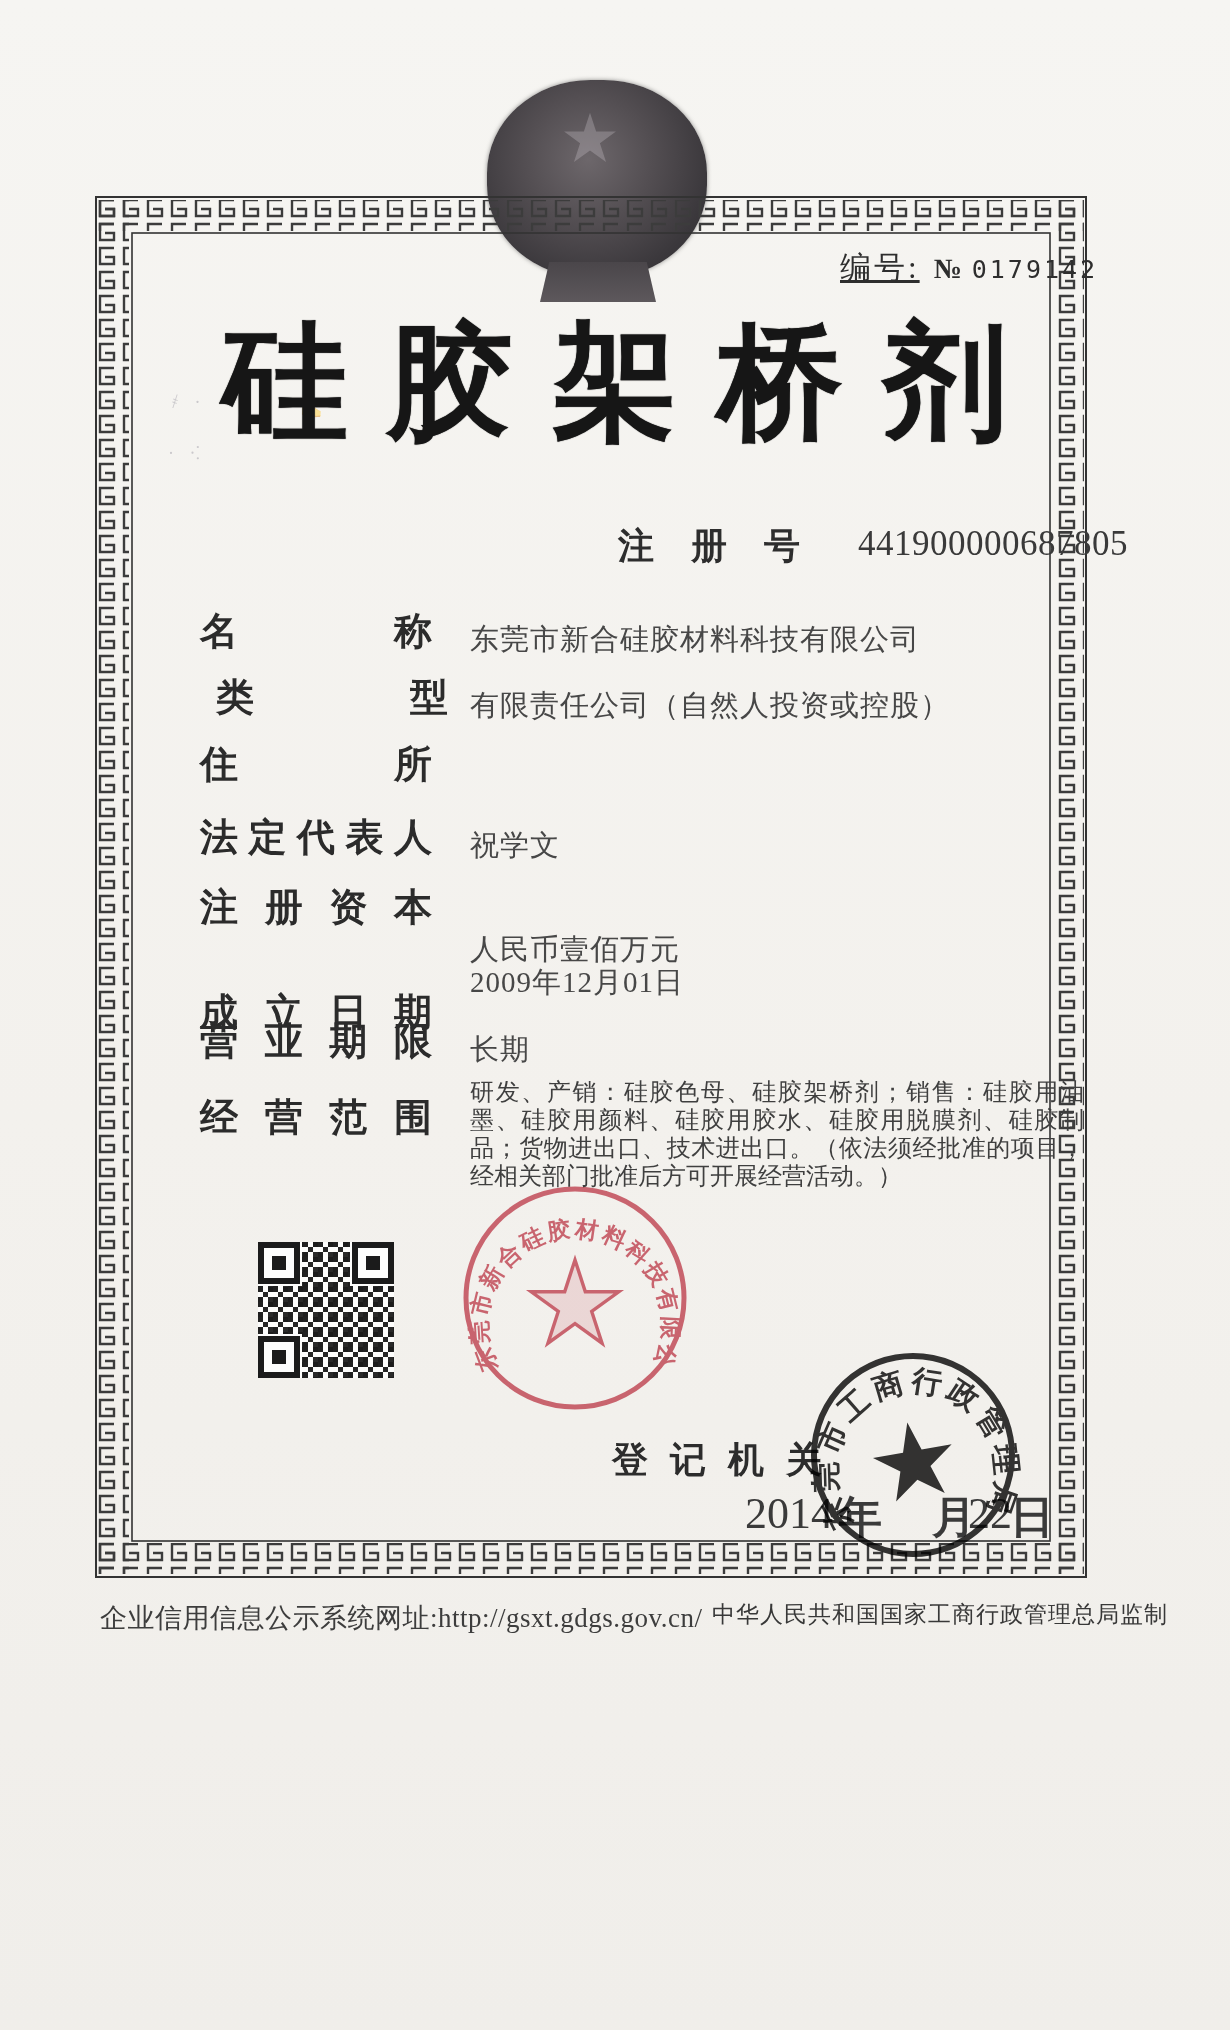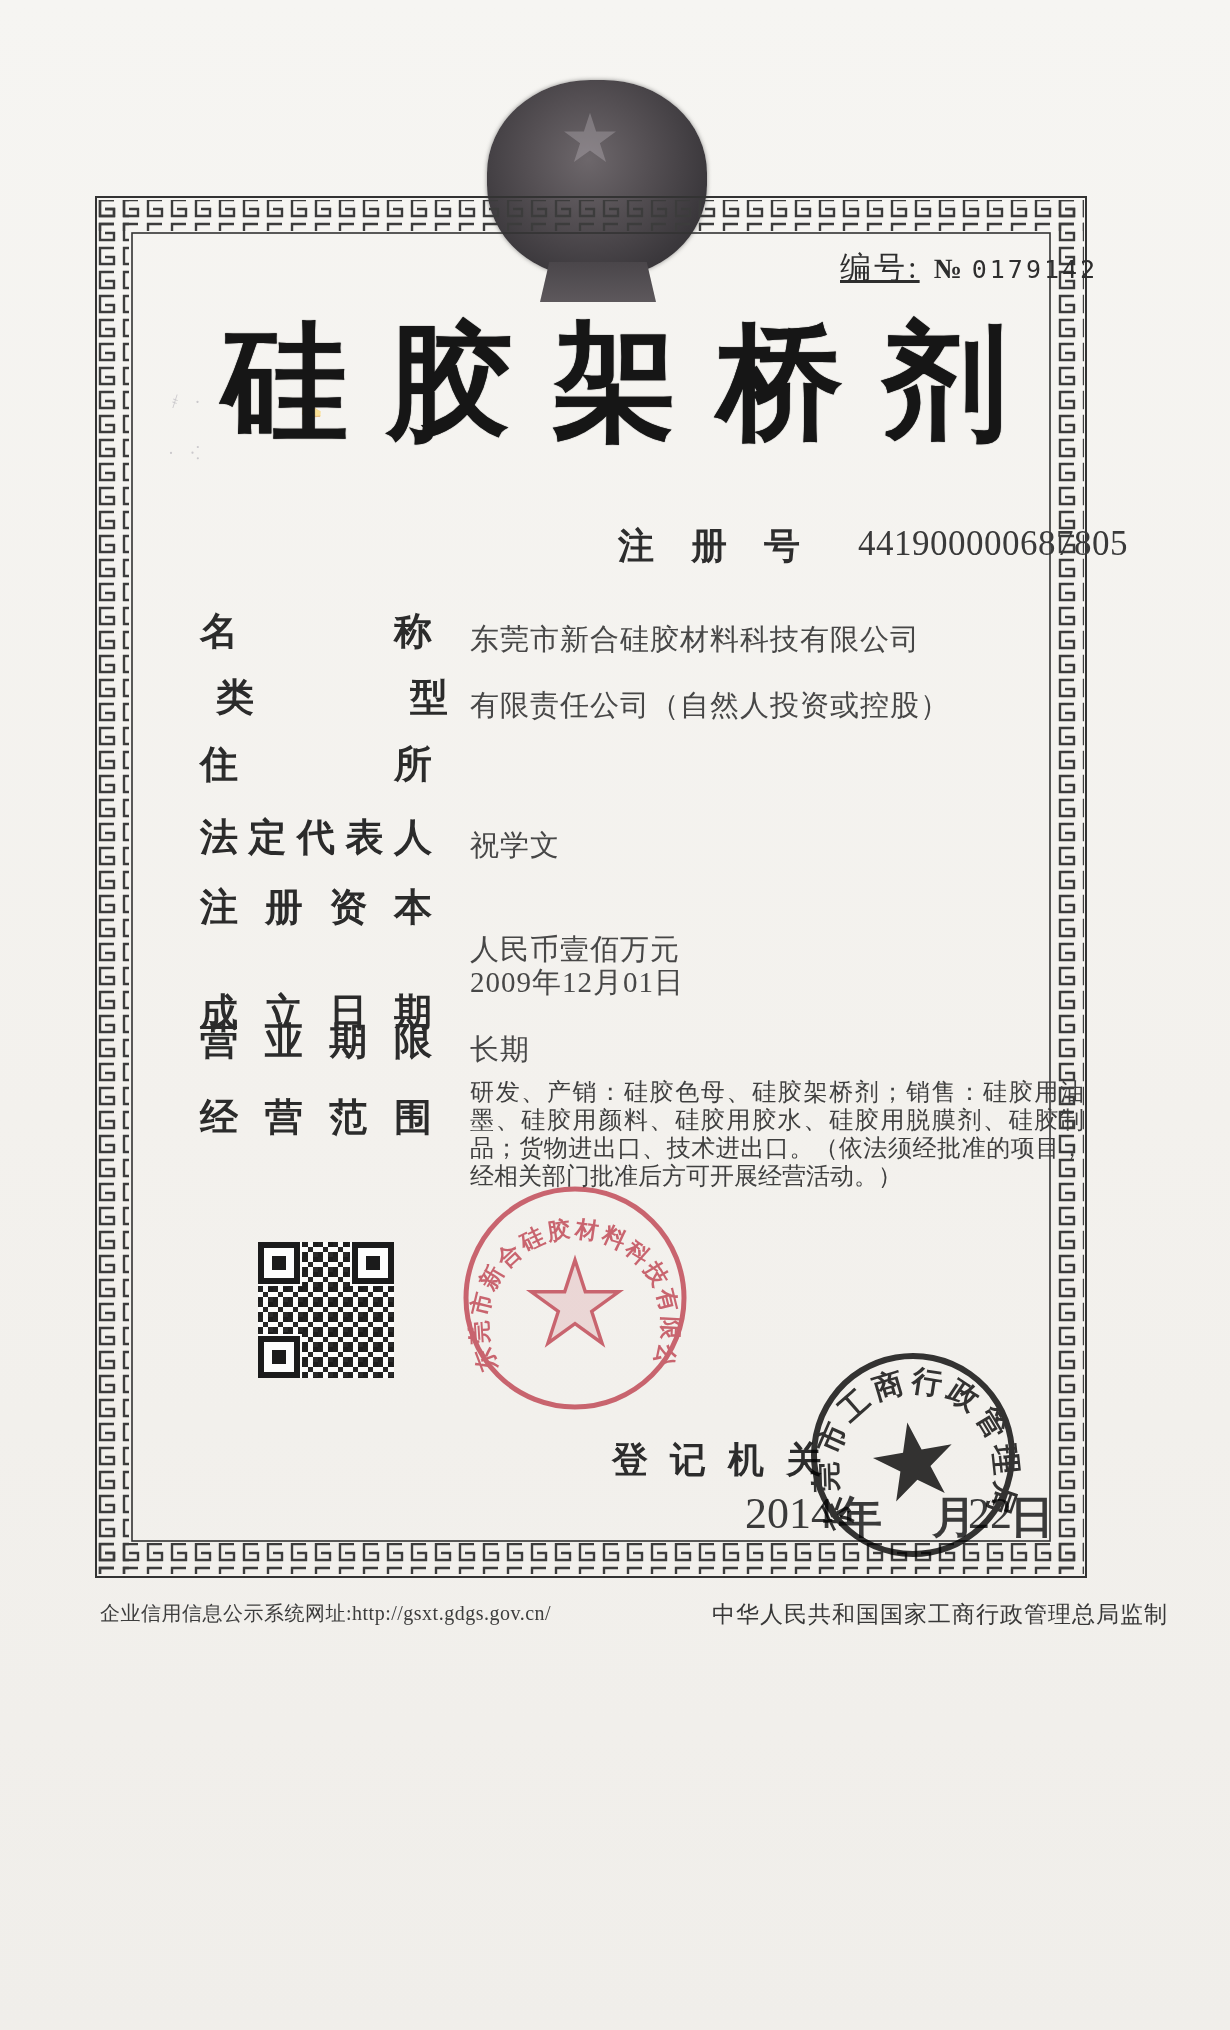--- a/index.html
+++ b/index.html
@@ -65,21 +65,21 @@
   .seal-black{position:absolute;left:798px;top:1342px;mix-blend-mode:multiply;opacity:.92;}
   
   .authority{position:absolute;left:612px;top:1436px;font-size:36px;font-weight:600;letter-spacing:22px;color:#2c2c2c;white-space:nowrap;}
   .dateline span{position:absolute;top:1488px;font-size:44px;color:#3a3a3a;white-space:nowrap;}
   .d-year{left:745px;}
   .d-yu{left:838px;font-weight:600;}
   .d-mu{left:932px;font-weight:600;}
   .d-day{left:968px;color:#5a5a5a;}
   .d-du{left:1010px;font-weight:600;}
   
-  .footer-left{position:absolute;left:100px;top:1600px;font-size:20px;color:#3d3d3d;letter-spacing:.5px;}
+  .footer-left{position:absolute;left:100px;top:1600px;font-size:27px;color:#3d3d3d;letter-spacing:.5px;}
   .footer-right{position:absolute;left:712px;top:1599px;font-size:23px;color:#383838;letter-spacing:1px;}
   
   .smudge{position:absolute;color:#9a97a2;opacity:.45;font-size:18px;letter-spacing:6px;}
 </style>
 </head>
 <body>
 
 <div class="page">
 
   <div class="barcode"></div>

